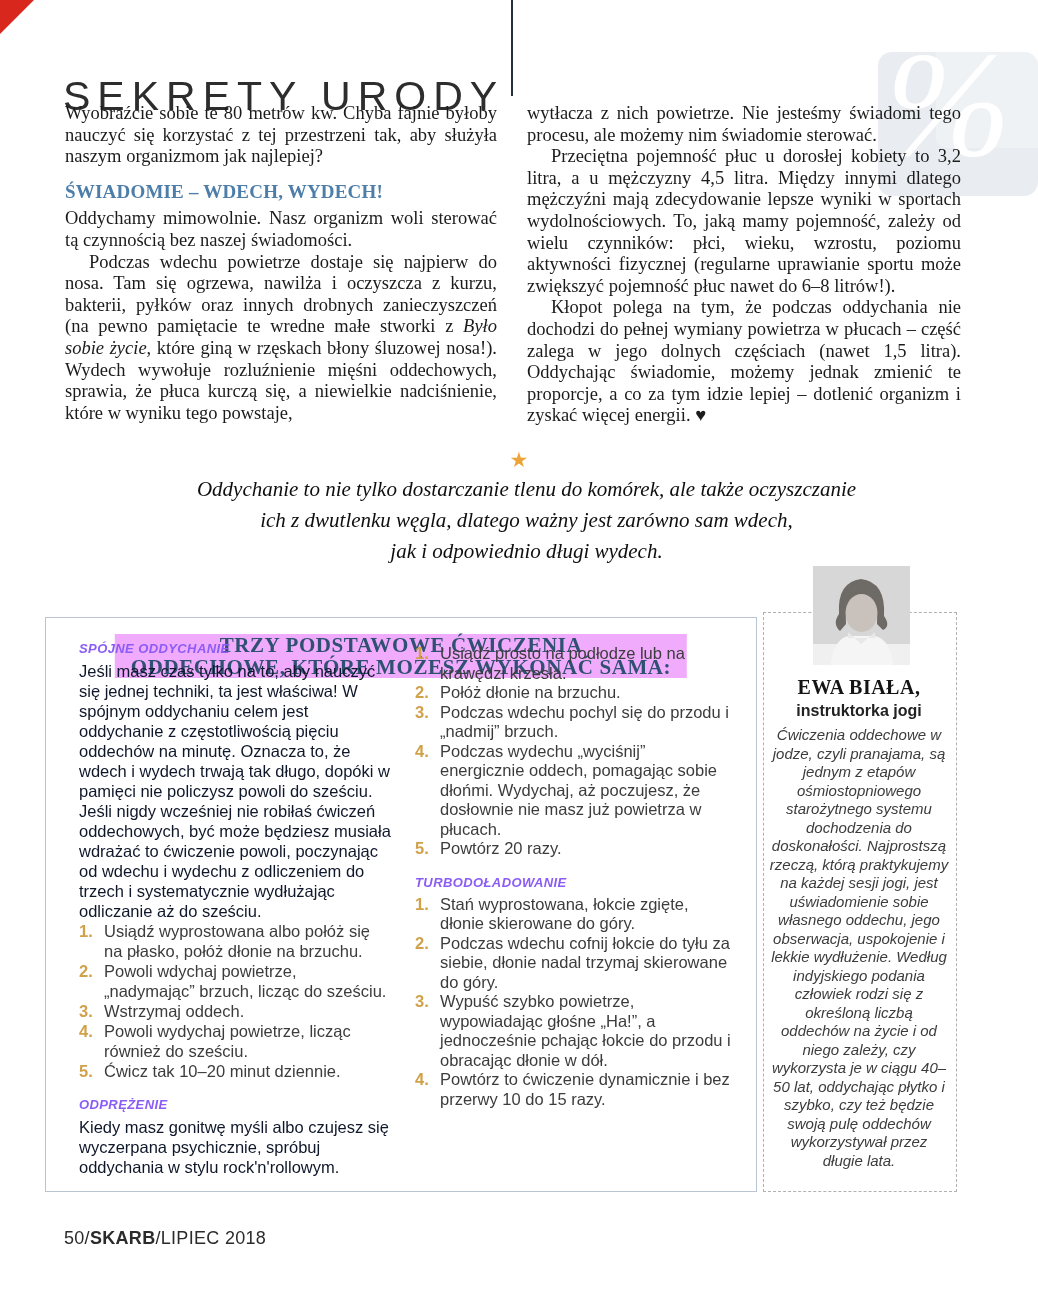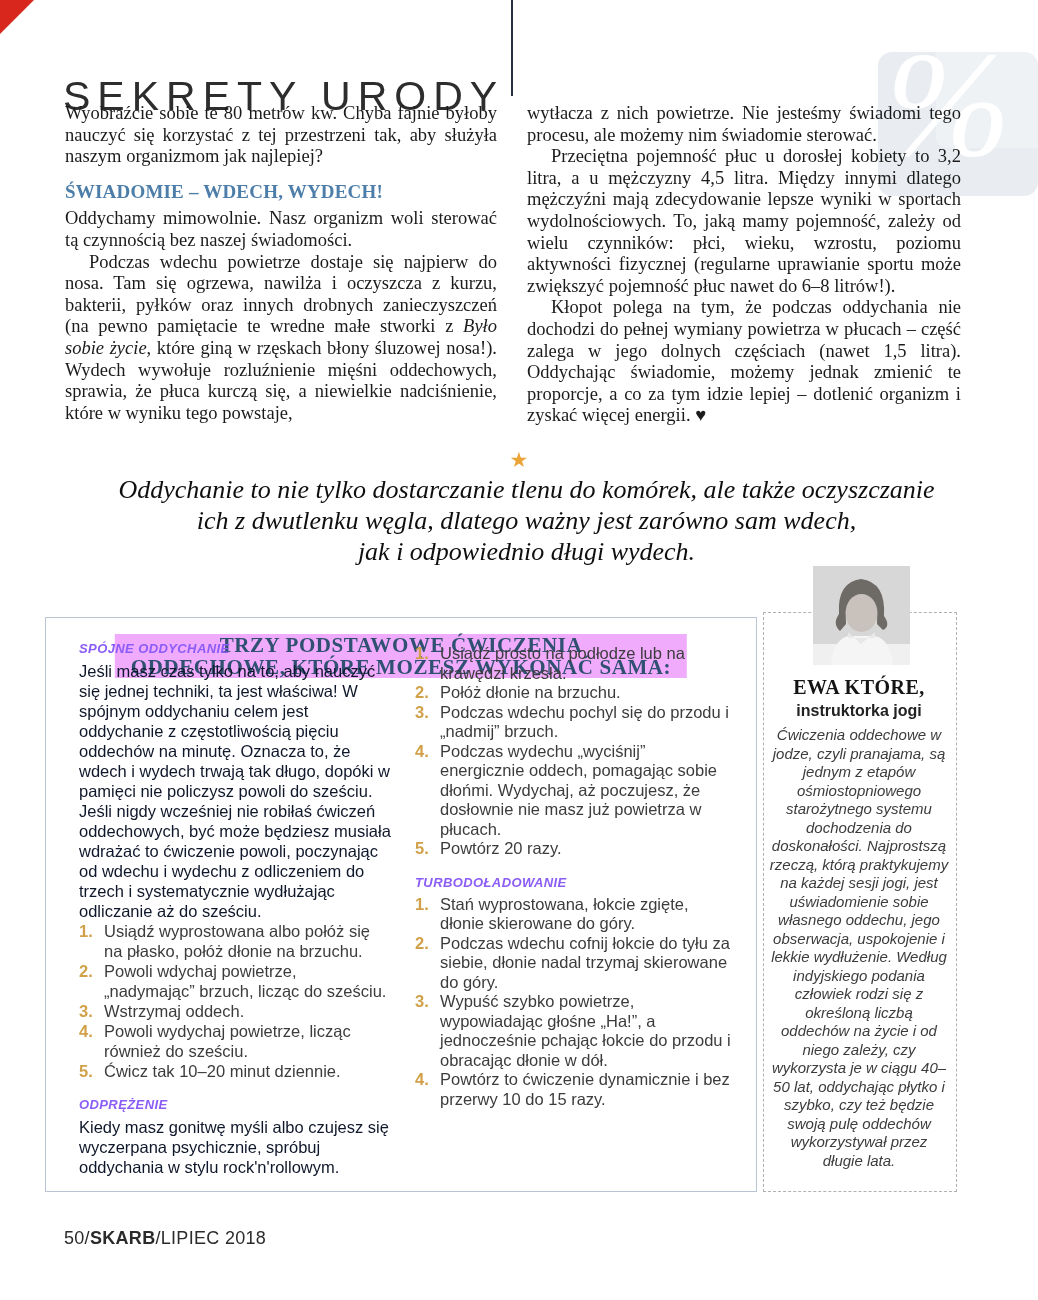--- a/index.html
+++ b/index.html
@@ -22,21 +22,21 @@
   .colR{position:absolute;left:527px;top:103px;width:434px;}
   .serif-body{font-family:"Liberation Serif",serif;font-size:18.5px;line-height:21.6px;color:#1b1b1b;text-align:justify;}
   .serif-body p{margin:0;}
   .serif-body p.indent{text-indent:24px;}
   .subhead{font-size:19px;font-weight:bold;color:#4d7ea9;margin:13px 0 6px;letter-spacing:0.2px;}
   .it{font-style:italic;}
 
   
   .quote-star{position:absolute;left:0;right:0;top:448px;text-align:center;color:#eca438;font-size:21px;}
   .quote{position:absolute;left:15px;right:0;top:474px;text-align:center;font-family:"Liberation Serif",serif;
-         font-style:italic;font-size:26px;line-height:31px;color:#0f0f0f;}
+         font-style:italic;font-size:21px;line-height:31px;color:#0f0f0f;}
 
   
   .ex-box{position:absolute;left:45px;top:617px;width:710px;height:573px;border:1px solid #b9c5d2;}
   .ex-heading{position:absolute;left:50%;top:-24px;transform:translateX(-50%);background:#f0abfc;
               padding:0 16px;text-align:center;font-family:"Liberation Serif",serif;font-weight:bold;
               font-size:21px;line-height:22px;color:#2f5070;letter-spacing:0.6px;margin-top:40px;}
   .ex-heading div{white-space:nowrap;}
 
   .ex-colL{position:absolute;left:79px;top:641px;width:312px;}
   .ex-colM{position:absolute;left:415px;top:644px;width:318px;}
@@ -183,21 +183,21 @@
   <div class="portrait">
     <svg width="97" height="99" viewBox="0 0 97 99" xmlns="http://www.w3.org/2000/svg">
       <rect x="0" y="0" width="97" height="99" fill="#d7d7d7"></rect>
       <rect x="0" y="78" width="97" height="21" fill="#f0f0f0"></rect>
       <path d="M18 99 Q20 74 35 70 L62 70 Q78 74 80 99 Z" fill="#f5f5f5"></path>
       <path d="M26 48 Q24 16 48 13 Q73 16 71 50 Q78 60 70 64 L64 58 Q66 34 48 32 Q31 34 33 58 L27 65 Q19 58 26 48 Z" fill="#6e6a66"></path>
       <ellipse cx="48.5" cy="47" rx="16" ry="19" fill="#c9c2bc"></ellipse>
       <path d="M35 66 L48 78 L62 66 L62 72 L35 72 Z" fill="#e8e8e8"></path>
     </svg>
   </div>
-  <div class="sb-name">EWA KTÓRE,</div>
+  <div class="sb-name">EWA BIAŁA,</div>
   <div class="sb-role">instruktorka jogi</div>
   <div class="sb-bio">Ćwiczenia oddechowe w jodze, czyli pranajama, są jednym z etapów ośmiostopniowego starożytnego systemu dochodzenia do doskonałości. Najprostszą rzeczą, którą praktykujemy na każdej sesji jogi, jest uświadomienie sobie własnego oddechu, jego obserwacja, uspokojenie i lekkie wydłużenie. Według indyjskiego podania człowiek rodzi się z określoną liczbą oddechów na życie i od niego zależy, czy wykorzysta je w ciągu 40–50 lat, oddychając płytko i szybko, czy też będzie swoją pulę oddechów wykorzystywał przez długie lata.</div>
 
   <div class="footer">
     <span>50/</span><span class="b">SKARB</span><span>/LIPIEC 2018</span>
   </div>
 
 </div>
 
 </body></html>

